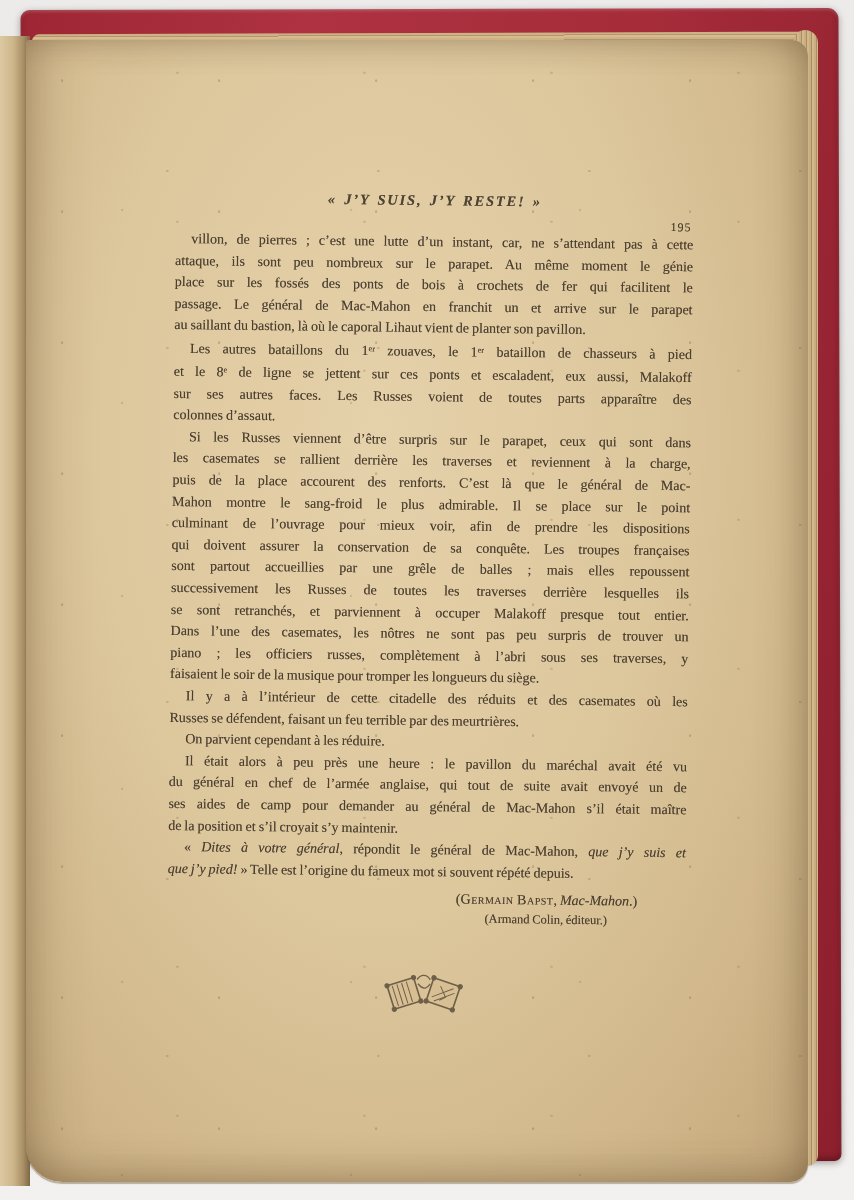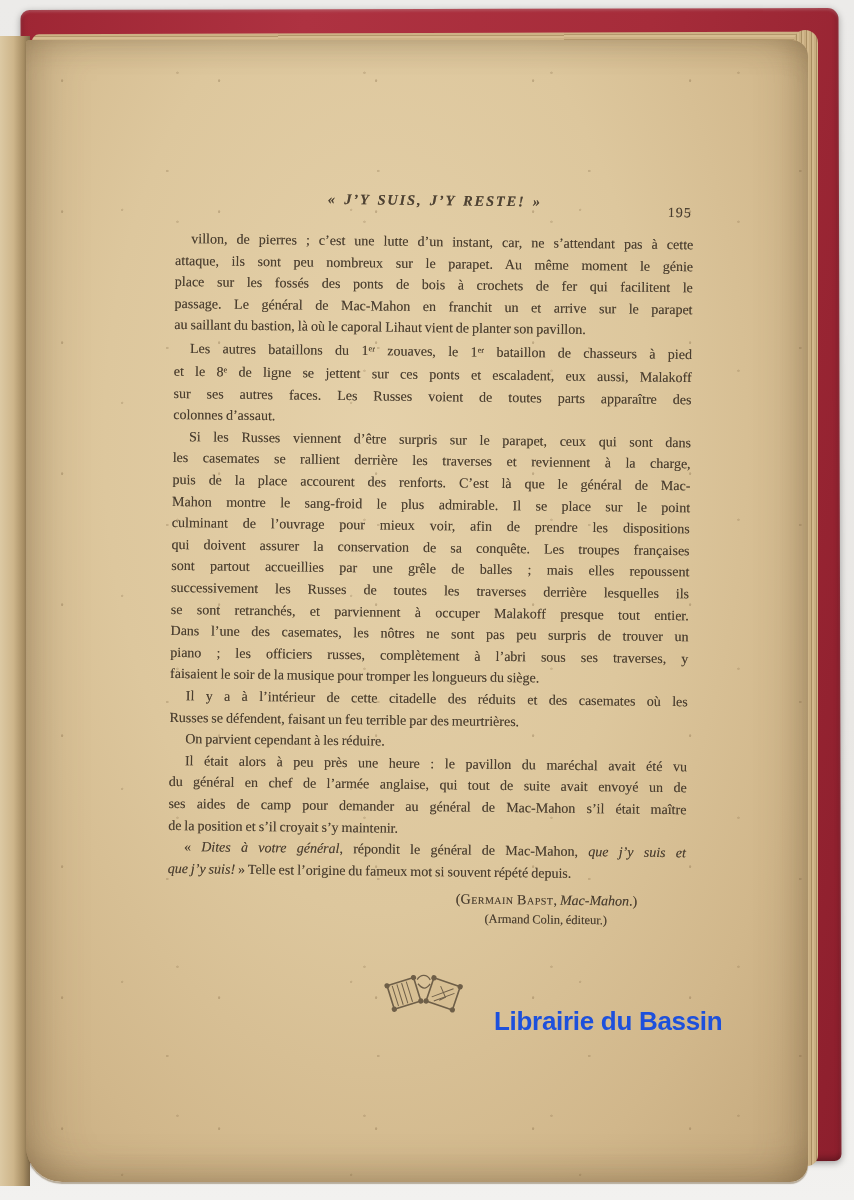--- a/index.html
+++ b/index.html
@@ -58,21 +58,21 @@
     position:absolute;left:150px;top:148px;width:518px;
     transform:rotate(.7deg);transform-origin:0 0;
     color:#4a3e2f;font-size:14px;line-height:21.6px;word-spacing:-.5px;
     text-shadow:0 0 .5px rgba(74,62,47,.55);
   }
   .header-row{position:relative;height:20px;line-height:18px;}
   .running-header{
     display:block;text-align:center;font-style:italic;font-weight:bold;
     font-size:14.5px;letter-spacing:1.8px;word-spacing:2px;color:#4e4233;
   }
-  .page-number{position:absolute;right:2px;top:10px;font-size:14px;letter-spacing:1px;}
+  .page-number{position:absolute;right:2px;top:24px;font-size:12px;letter-spacing:1px;}
 
   .text-column{margin-top:20px;}
   .line{text-align:justify;text-align-last:justify;white-space:normal;}
   .line.last{text-align-last:left;}
   .line.indent{text-indent:16px;}
   .seg-i{font-style:italic;}
   .seg-sup{font-size:.6em;vertical-align:.45em;letter-spacing:0;}
   .seg-sc{font-variant:small-caps;letter-spacing:.5px;}
 
   .attribution{margin-top:7px;text-align:right;padding-right:48px;}
@@ -128,21 +128,21 @@
           <div class="line"><span>piano ; les officiers russes, complètement à l’abri sous ses traverses, y</span></div>
           <div class="line last"><span>faisaient le soir de la musique pour tromper les longueurs du siège.</span></div>
           <div class="line indent"><span>Il y a à l’intérieur de cette citadelle des réduits et des casemates où les</span></div>
           <div class="line last"><span>Russes se défendent, faisant un feu terrible par des meurtrières.</span></div>
           <div class="line indent last"><span>On parvient cependant à les réduire.</span></div>
           <div class="line indent"><span>Il était alors à peu près une heure : le pavillon du maréchal avait été vu</span></div>
           <div class="line"><span>du général en chef de l’armée anglaise, qui tout de suite avait envoyé un de</span></div>
           <div class="line"><span>ses aides de camp pour demander au général de Mac-Mahon s’il était maître</span></div>
           <div class="line last"><span>de la position et s’il croyait s’y maintenir.</span></div>
           <div class="line indent"><span>« </span><span class="seg-i">Dites à votre général</span><span>, répondit le général de Mac-Mahon, </span><span class="seg-i">que j’y suis et</span></div>
-          <div class="line last"><span class="seg-i">que j’y suis!</span><span> » Telle est l’origine du fameux mot si souvent répété depuis.</span></div>
+          <div class="line last"><span class="seg-i">que j’y pied!</span><span> » Telle est l’origine du fameux mot si souvent répété depuis.</span></div>
         </div>
 
       <div class="attribution">
         <div class="attribution-source"><span>(</span><span class="seg-sc">Germain Bapst</span><span>, </span><span class="seg-i">Mac-Mahon</span><span>.)</span></div>
         <div class="attribution-publisher">(Armand Colin, éditeur.)</div>
       </div>
 
       <div class="ornament-row">
         <svg viewBox="0 0 120 55" width="98" height="45" aria-hidden="true">
           <g fill="none" stroke="#5c4e3b" stroke-width="2">
@@ -172,14 +172,13 @@
               <circle cx="17" cy="15" r="2.2" fill="#5c4e3b"></circle>
             </g>
             <path d="M50,13 C54,6 62,6 66,13 M51,18 C57,25 61,25 66,18" stroke-width="1.6"></path>
           </g>
         </svg>
       </div>
 
     </div>
   </div>
 
-  <div class="watermark">Librairie du Bassin</div>
 </div>
 
 </body></html>

